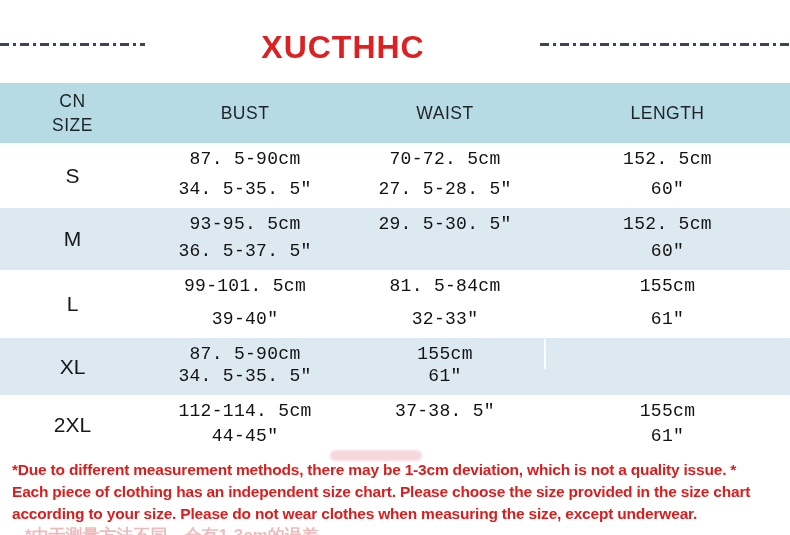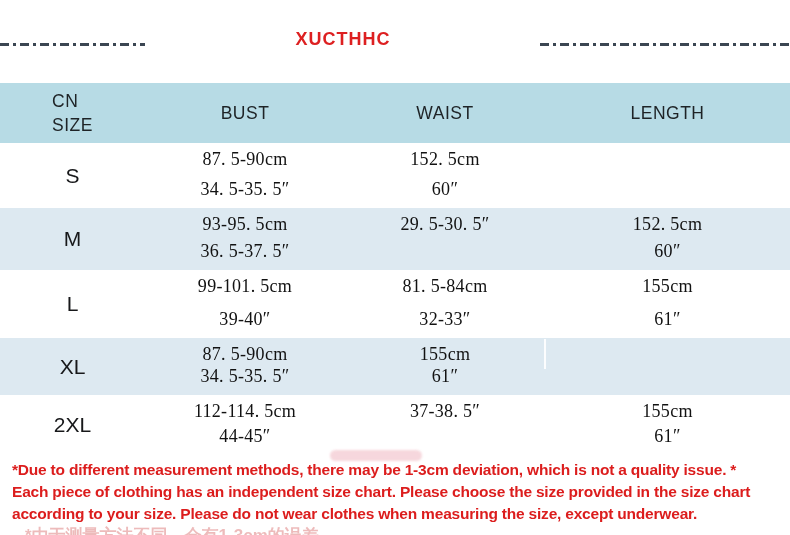--- a/index.html
+++ b/index.html
@@ -13,39 +13,39 @@
   .dashline{
     position:absolute;top:43px;height:3px;
     background:repeating-linear-gradient(90deg,
       var(--dash) 0 9px,transparent 9px 13px,
       var(--dash) 13px 16px,transparent 16px 20px);
   }
   .dashline.left{left:0;width:145px;}
   .dashline.right{left:540px;width:250px;}
   .brand{
     position:absolute;top:29px;left:243px;width:200px;text-align:center;
-    font-size:18px;font-weight:700;letter-spacing:1px;color:var(--brand);
+    font-size:32px;font-weight:700;letter-spacing:1px;color:var(--brand);
   }
   
   .table{position:absolute;top:83px;left:0;width:790px;color:var(--txt);}
   .trow{display:grid;grid-template-columns:145px 200px 200px 245px;}
   .trow.head{height:60px;background:var(--header-bg);}
   .trow.r-s{height:65px;background:#ffffff;}
   .trow.r-m{height:62px;background:var(--row-alt);}
   .trow.r-l{height:68px;background:#ffffff;}
   .trow.r-xl{height:57px;background:var(--row-alt);}
   .trow.r-2xl{height:60px;background:#ffffff;}
   .hcell{display:flex;align-items:center;justify-content:center;
     font-size:17.5px;letter-spacing:0.5px;color:#1e2326;}
-  .hcell .two{text-align:left;line-height:24px;}
+  .hcell .two{text-align:center;line-height:24px;}
   .sizecell{display:flex;align-items:center;justify-content:center;
     font-size:21px;color:#17181a;}
   .valcell{display:flex;flex-direction:column;justify-content:space-between;
     align-items:center;padding:6px 0 9px 0;
-    font-family:Liberation Serif, serif;
+    font-family:Liberation Mono, monospace;
     font-size:18px;letter-spacing:0.3px;color:#121212;}
   .valcell .line{line-height:20px;white-space:nowrap;}
   
   .xl-divider{position:absolute;left:544px;top:339px;width:2px;height:30px;
     background:rgba(255,255,255,0.9);}
   
   .disclaimer{position:absolute;left:12px;top:459px;width:784px;
     color:var(--disred);font-weight:700;font-size:15.5px;line-height:22px;
     letter-spacing:-0.2px;}
   .smudge{position:absolute;left:330px;top:450px;width:92px;height:11px;
@@ -75,20 +75,24 @@
       <div class="hcell">BUST</div>
       <div class="hcell">WAIST</div>
       <div class="hcell">LENGTH</div>
     </div>
 
     <div class="trow r-s">
       <div class="sizecell">S</div>
       <div class="valcell">
         <span class="line">87. 5-90cm</span>
         <span class="line">34. 5-35. 5″</span>
+      </div>
+      <div class="valcell">
+        <span class="line">70-72. 5cm</span>
+        <span class="line">27. 5-28. 5″</span>
       </div>
       <div class="valcell">
         <span class="line">152. 5cm</span>
         <span class="line">60″</span>
       </div>
     </div>
 
     <div class="trow r-m">
       <div class="sizecell">M</div>
       <div class="valcell">

